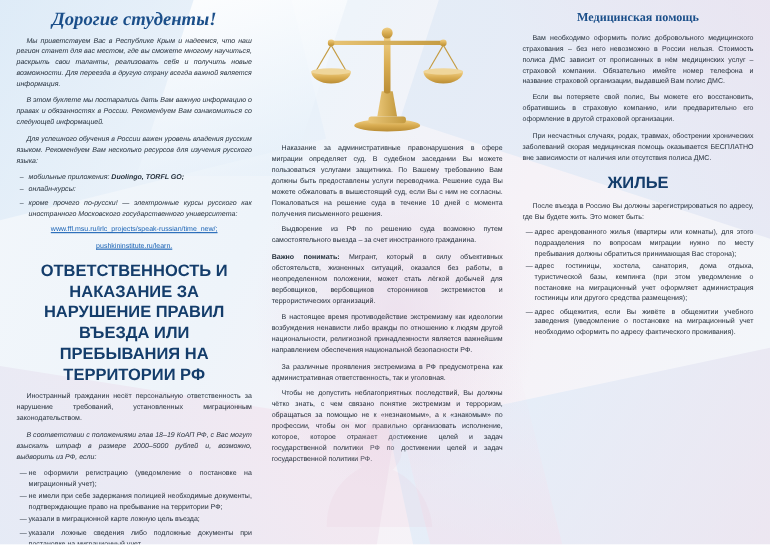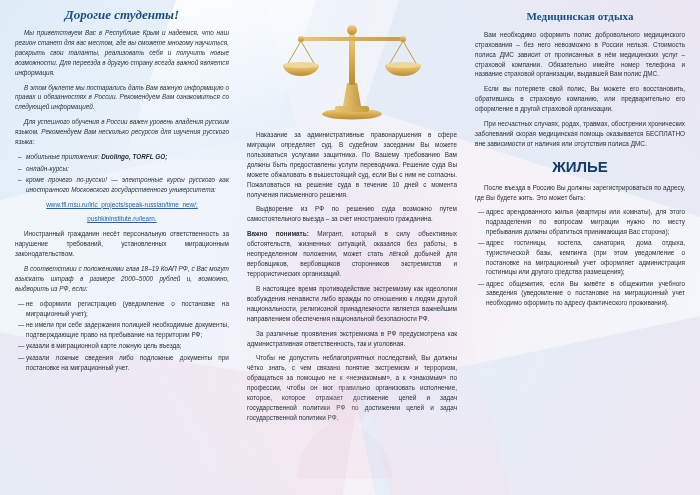--- a/index.html
+++ b/index.html
@@ -88,21 +88,21 @@
   }
   .col-left   { width: 236px; }
   .col-mid    { width: 232px; }
   .col-right  { width: 232px; }
 
   
   .h-title {
     font-family: "Liberation Serif", serif;
     font-weight: bold;
     font-style: italic;
-    font-size: 13px;
+    font-size: 17px;
     color: #1b4f8a;
     text-align: center;
     margin: 0 0 5px 0;
     line-height: 1.15;
   }
   .h-section {
     font-family: "Liberation Sans", sans-serif;
     font-weight: bold;
     font-size: 15px;
     color: #143d6b;
@@ -209,20 +209,21 @@
           <span class="ital">онлайн-курсы:</span>
         </li>
         <li>
           <span class="ital">кроме прочего по-русски! — электронные курсы русского как иностранного Московского государственного университета:</span>
         </li>
       </ul>
 
       <p class="center"><span class="link">www.ffl.msu.ru/irlc_projects/speak-russian/time_new/;</span></p>
       <p class="center"><span class="link">pushkininstitute.ru/learn.</span></p>
 
+      <div class="h-section">ОТВЕТСТВЕННОСТЬ И НАКАЗАНИЕ ЗА НАРУШЕНИЕ ПРАВИЛ ВЪЕЗДА ИЛИ ПРЕБЫВАНИЯ НА ТЕРРИТОРИИ РФ</div>
 
       <p>Иностранный гражданин несёт персональную ответственность за нарушение требований, установленных миграционным законодательством.</p>
       <p class="ital">В соответствии с положениями глав 18–19 КоАП РФ, с Вас могут взыскать штраф в размере 2000–5000 рублей и, возможно, выдворить из РФ, если:</p>
 
       <ul>
         <li class="dash-em">не оформили регистрацию (уведомление о постановке на миграционный учет);</li>
         <li class="dash-em">не имели при себе задержания полицией необходимые документы, подтверждающие право на пребывание на территории РФ;</li>
         <li class="dash-em">указали в миграционной карте ложную цель въезда;</li>
         <li class="dash-em">указали ложные сведения либо подложные документы при постановке на миграционный учет.</li>
       </ul>
@@ -280,21 +281,21 @@
       <p>За различные проявления экстремизма в РФ предусмотрена как административная ответственность, так и уголовная.</p>
       <p>Чтобы не допустить неблагоприятных последствий, Вы должны чётко знать, с чем связано понятие экстремизм и терроризм, обращаться за помощью не к «незнакомым», а к «знакомым» по профессии, чтобы он мог правильно организовать исполнение, которое, которое отражает достижение целей и задач государственной политики РФ по достижении целей и задач государственной политики РФ.</p>
 
       <svg class="ghost-fig" viewBox="0 0 170 120">
         <path d="M30 118 C30 85 50 70 62 64 C54 54 54 36 68 30 C82 24 96 32 98 44 C100 56 94 62 90 66 C108 74 124 92 126 118 Z" fill="#e8c7d8" opacity="0.8"></path>
         <circle cx="80" cy="30" r="15" fill="#e8c7d8" opacity="0.8"></circle>
       </svg>
     </div>
 
     <div class="col col-right">
-      <div class="h-section plain" style="margin-top:2px;">Медицинская отдыха</div>
+      <div class="h-section plain" style="margin-top:2px;">Медицинская помощь</div>
 
       <p>Вам необходимо оформить полис добровольного медицинского страхования – без него невозможно в России нельзя. Стоимость полиса ДМС зависит от прописанных в нём медицинских услуг – страховой компании. Обязательно имейте номер телефона и название страховой организации, выдавшей Вам полис ДМС.</p>
       <p>Если вы потеряете свой полис, Вы можете его восстановить, обратившись в страховую компанию, или предварительно его оформление в другой страховой организации.</p>
       <p>При несчастных случаях, родах, травмах, обострении хронических заболеваний скорая медицинская помощь оказывается БЕСПЛАТНО вне зависимости от наличия или отсутствия полиса ДМС.</p>
 
       <div class="h-section">ЖИЛЬЕ</div>
 
       <p>После въезда в Россию Вы должны зарегистрироваться по адресу, где Вы будете жить. Это может быть:</p>
 
       <ul>

